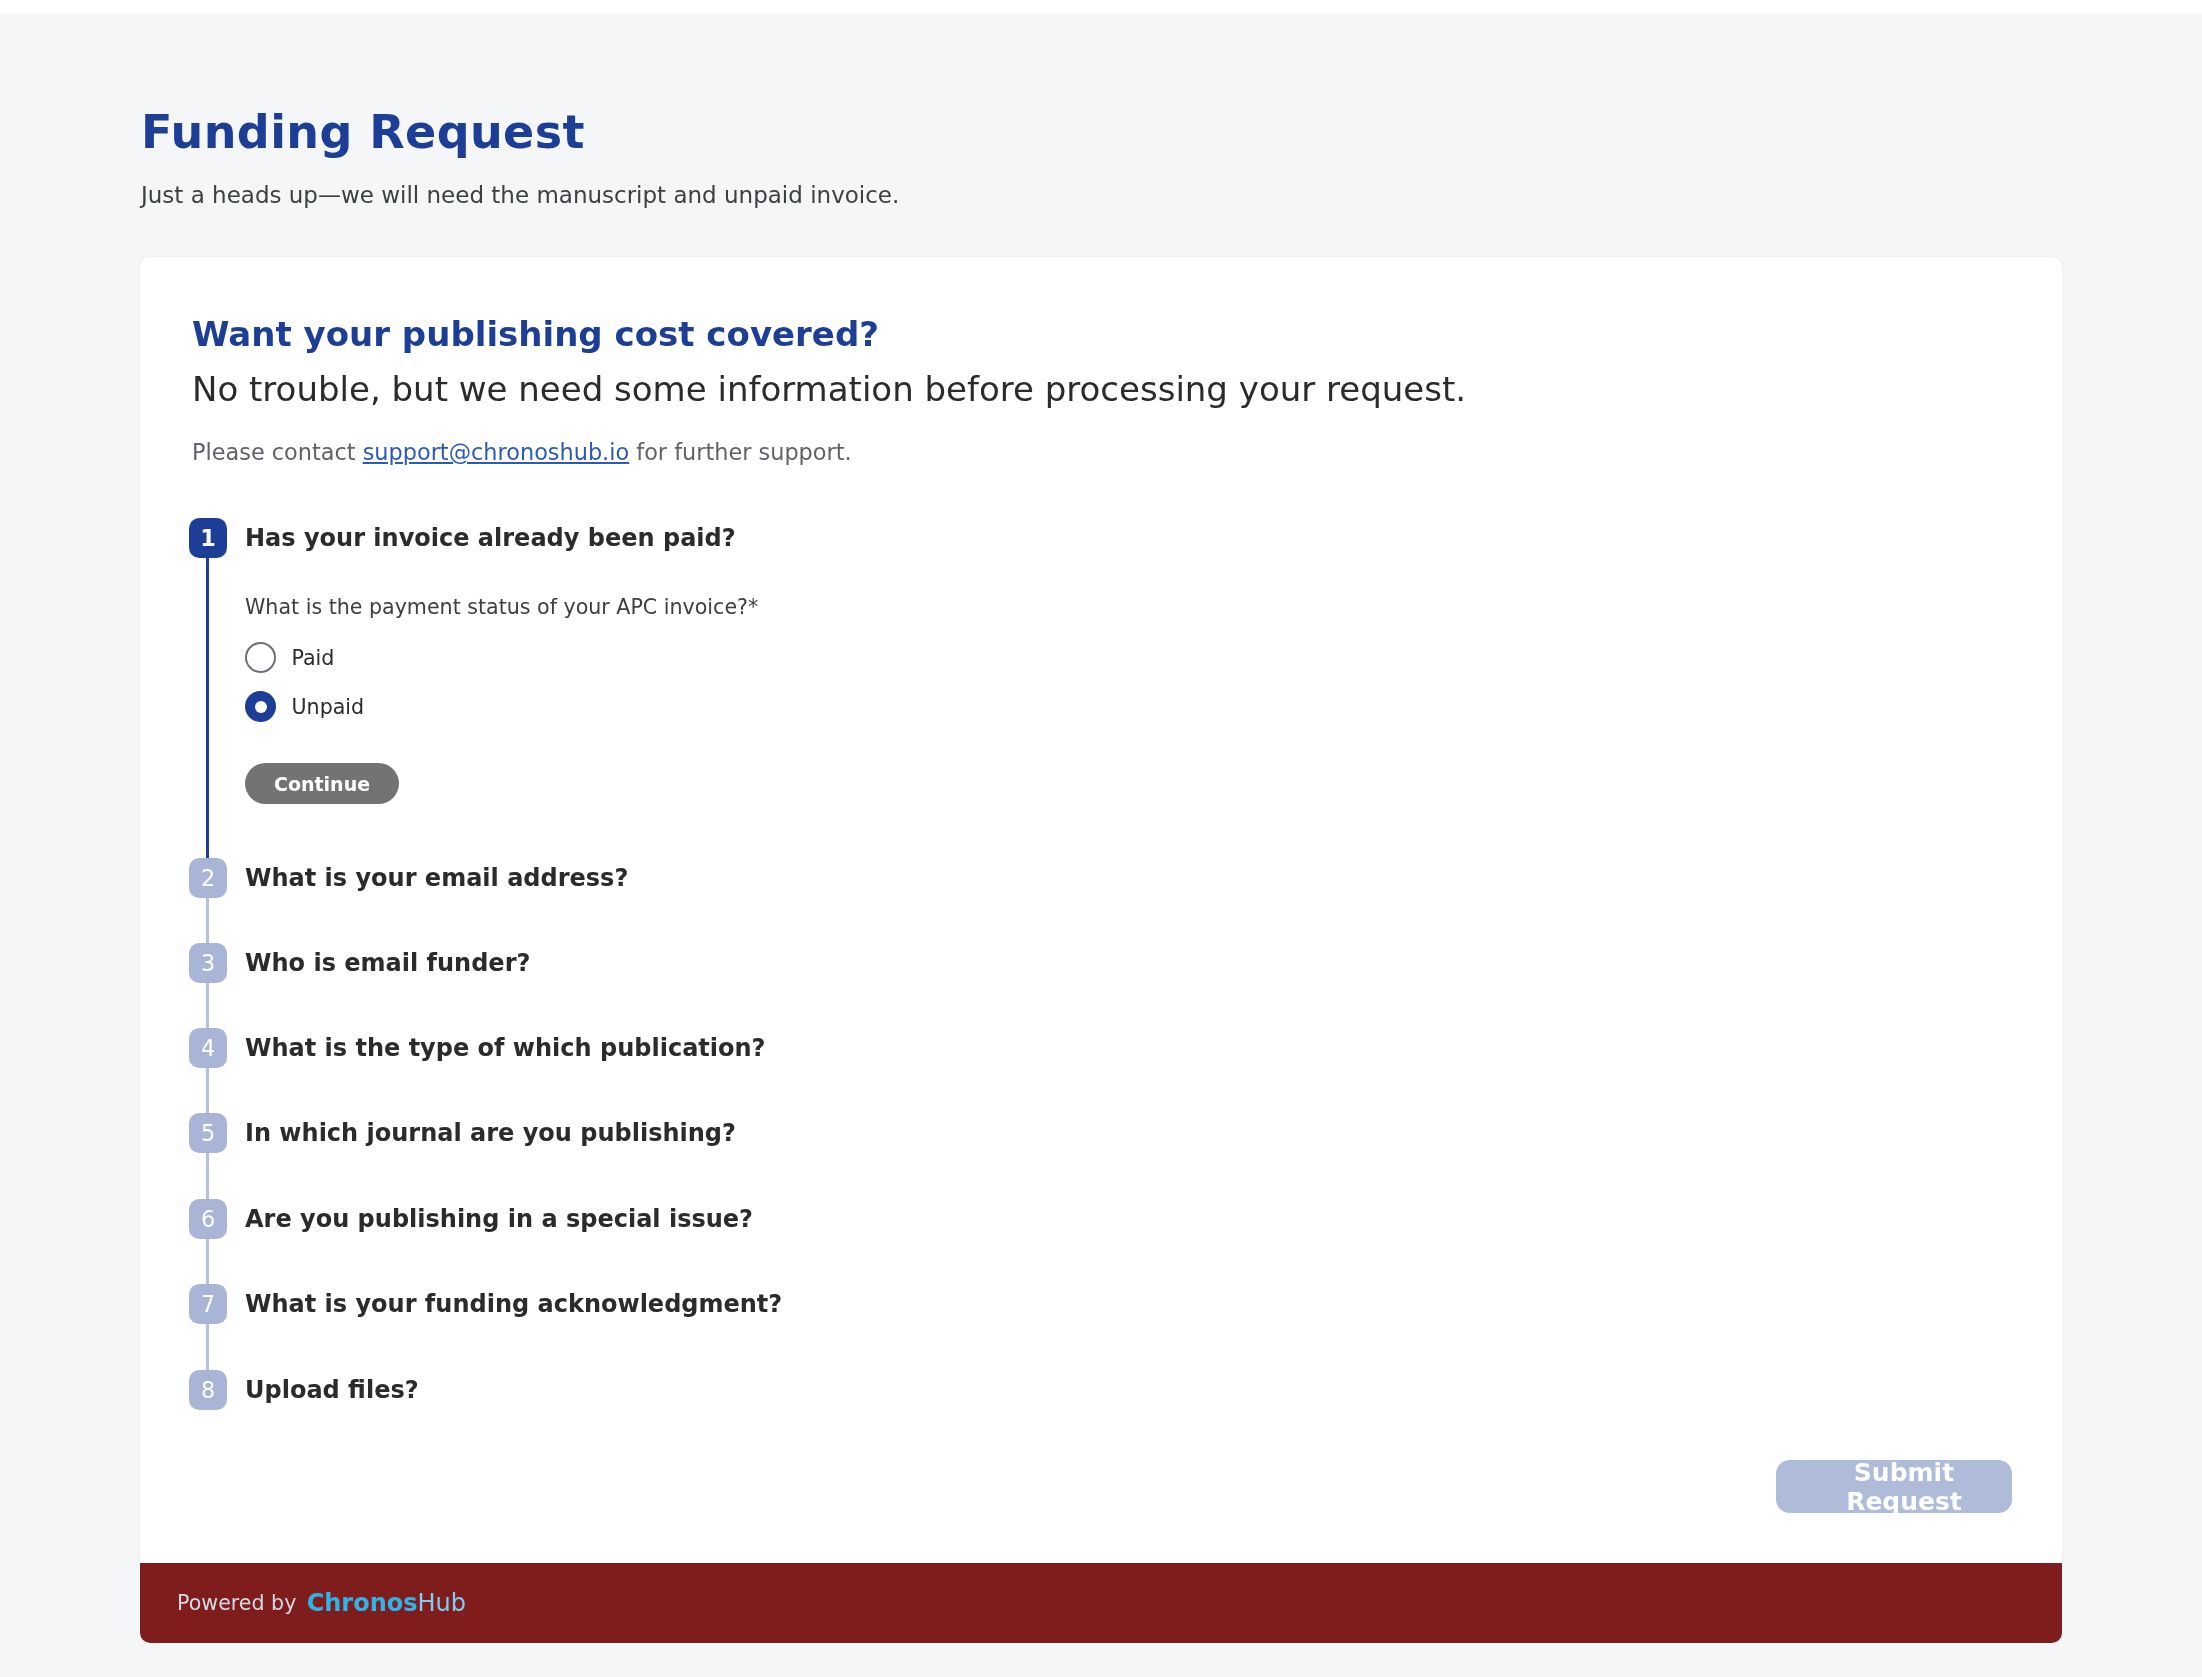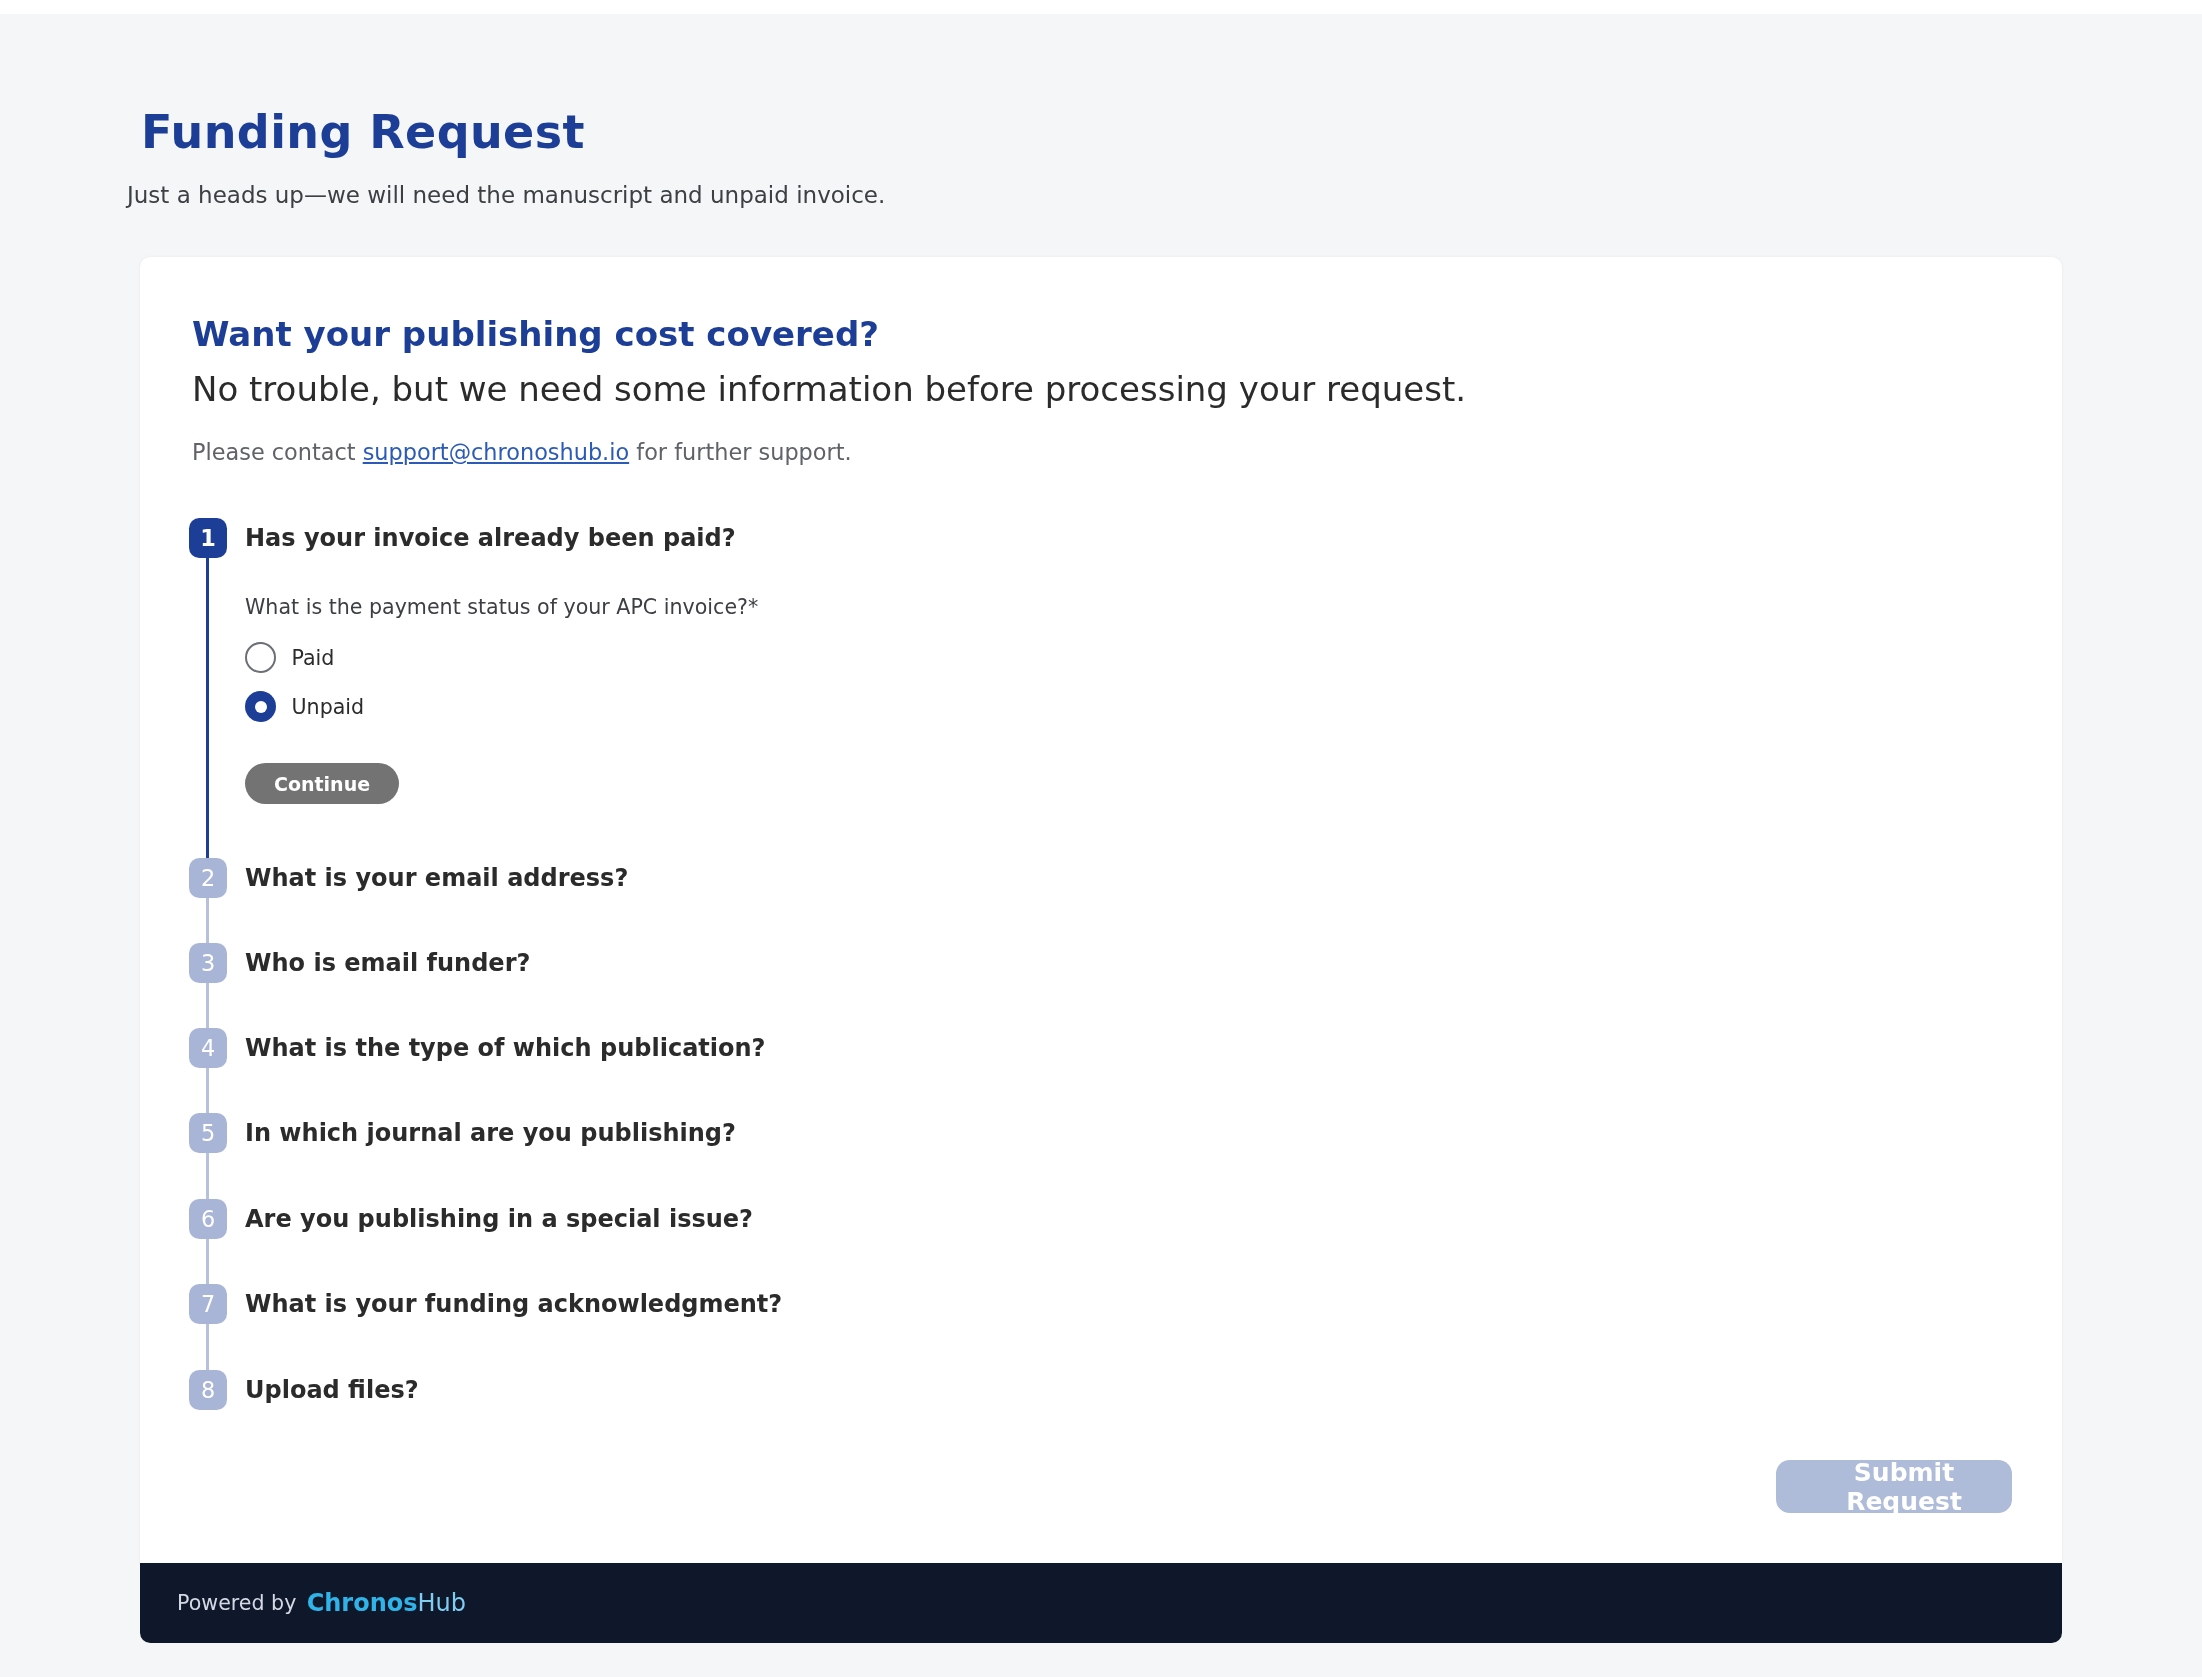--- a/index.html
+++ b/index.html
@@ -13,21 +13,21 @@
   .top-strip {
     position: absolute; left: 0; top: 0; width: 2203px; height: 13.8px;
     background: #ffffff;
   }
   .page-title {
     position: absolute; left: 141px; top: 105px;
     font-size: 46px; font-weight: 700; color: #1d3e96;
     letter-spacing: 0.4px;
   }
   .page-subtitle {
-    position: absolute; left: 127px; top: 182px;
+    position: absolute; left: 141px; top: 182px;
     font-size: 23px; color: #3c4043;
   }
   .card {
     position: absolute; left: 140px; top: 257px;
     width: 1922px; height: 1306px;
     background: #ffffff;
     border-radius: 10.3px 10.3px 0 0;
     box-shadow: 0 0.9px 3.4px rgba(0,0,0,0.06);
   }
   .card-heading {
@@ -104,21 +104,21 @@
     background: #aebbd9; color: #ffffff;
     border: none; border-radius: 13.8px;
     font-family: inherit; font-size: 25px; font-weight: 700;
     display: flex; align-items: center; justify-content: center;
     cursor: default;
     padding-left: 20px;
   }
   .footer {
     position: absolute; left: 140px; top: 1563px;
     width: 1922px; height: 80px;
-    background: #0f172a;
+    background: #7f1d1d;
     border-radius: 0 0 10.3px 10.3px;
     display: flex; align-items: center;
     padding-left: 37px;
   }
   .powered-by { font-size: 20.6px; color: #d4d9e4; margin-right: 10.3px; }
   .brand { font-size: 24px; cursor: pointer; }
   .brand-bold { color: #2fb3e8; font-weight: 700; }
   .brand-light { color: #7fcdf1; font-weight: 400; }
 </style>
 </head>

